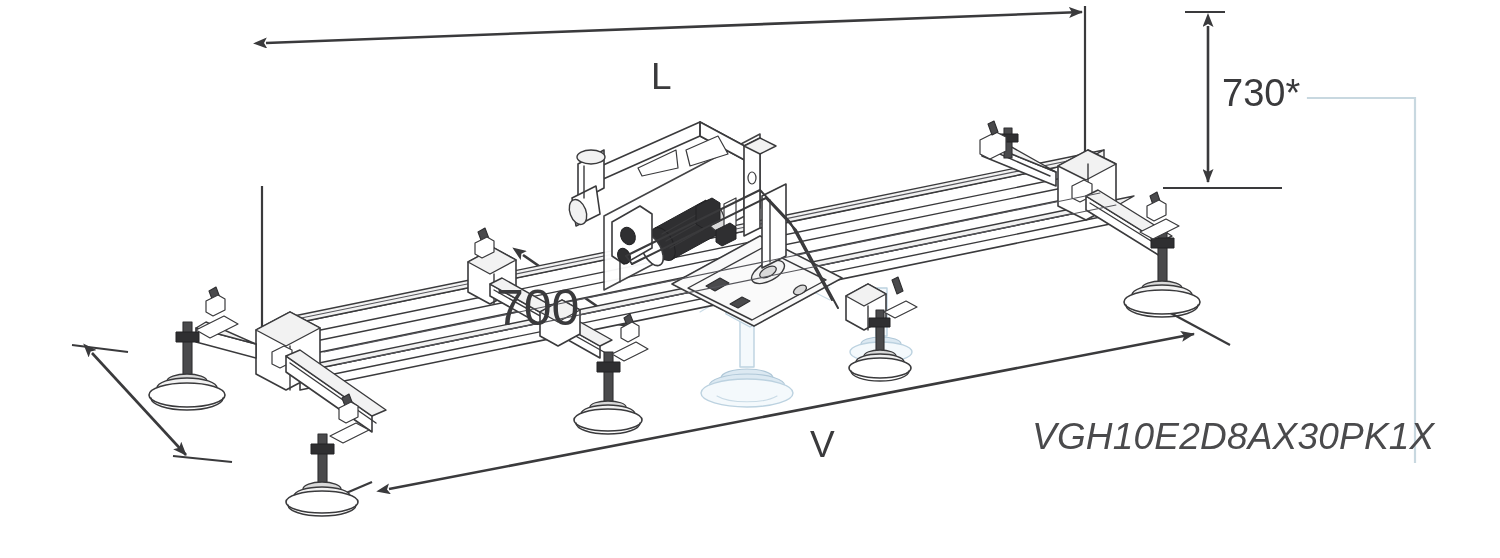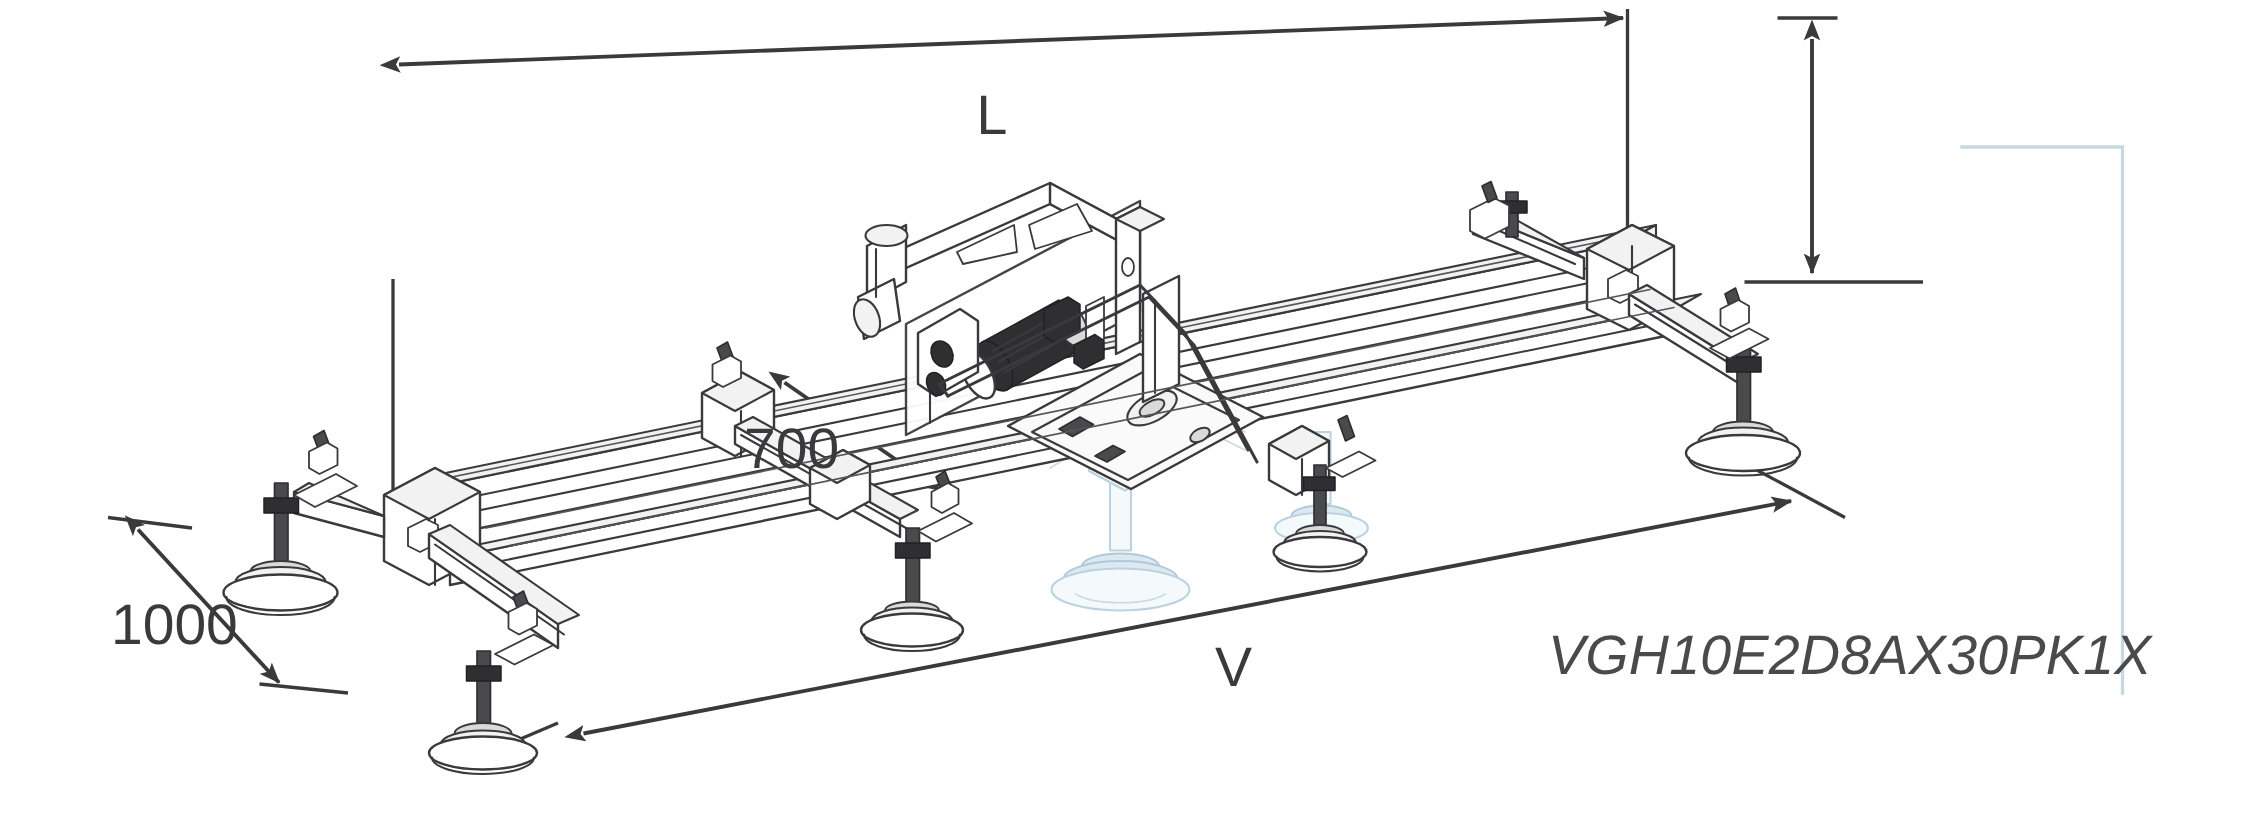--- a/index.html
+++ b/index.html
@@ -28,21 +28,21 @@
     position: absolute;
     color: #3a3a3c;
     font-family: "Liberation Sans", sans-serif;
     font-weight: 400;
     white-space: nowrap;
     -webkit-font-smoothing: antialiased;
   }
   #label-L   { left: 651px;  top: 56px;  font-size: 37px; letter-spacing: 0px; }
   #label-V   { left: 810px;  top: 424px; font-size: 37px; }
   #label-730 { left: 1222px; top: 72px;  font-size: 38px; }
-  #label-700 { left: 496px;  top: 279px; font-size: 38px; }
+  #label-700 { left: 496px;  top: 279px; font-size: 50px; }
   #label-1000{ left: 74px;   top: 396px; font-size: 38px; }
   .note {
     position: absolute;
     color: #4a4a4c;
     font-family: "Liberation Sans", sans-serif;
     font-style: italic;
     font-size: 37px;
     white-space: nowrap;
     letter-spacing: 0.2px;
   }
@@ -367,23 +367,23 @@
 
     <g>
       <path class="ln-h" d="M324,352 L1100,193"></path>
       <path class="ln-h" d="M340,364 L1116,205"></path>
     </g>
 
   </svg>
 
   <div class="dim-label" id="label-L">L</div>
 
+  <div class="dim-label" id="label-730">730*</div>
 
   <div class="dim-label" id="label-700">700</div>
 
-  <div class="dim-label" id="label-1000">1000</div>
 
   <div class="dim-label" id="label-V">V</div>
 
 
   <div class="note" id="note-line2">VGH10E2D8AX30PK1X</div>
 
 </div>
 
 </body></html>

